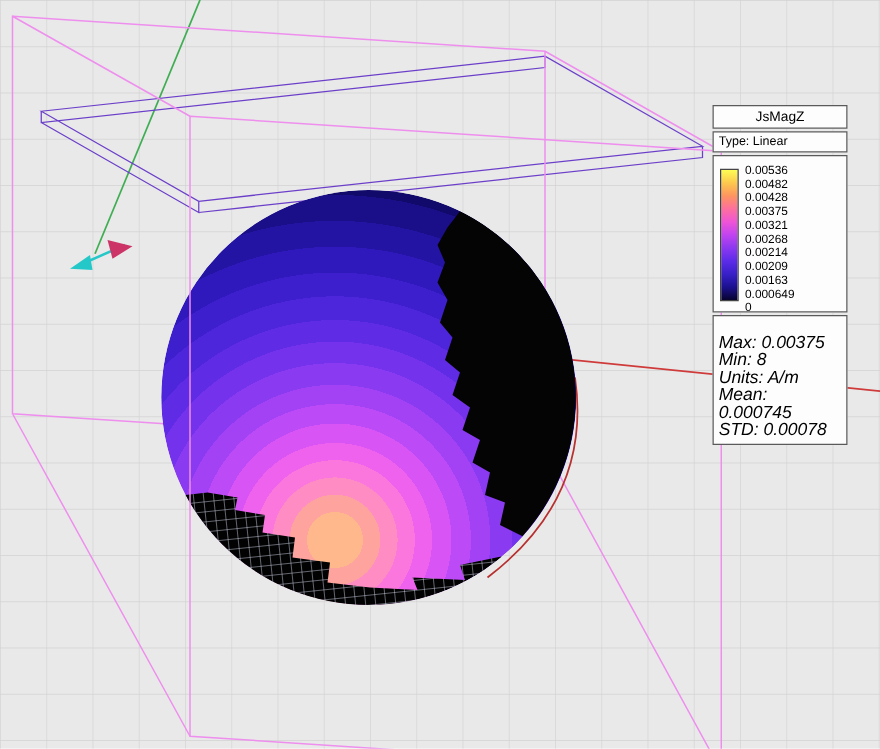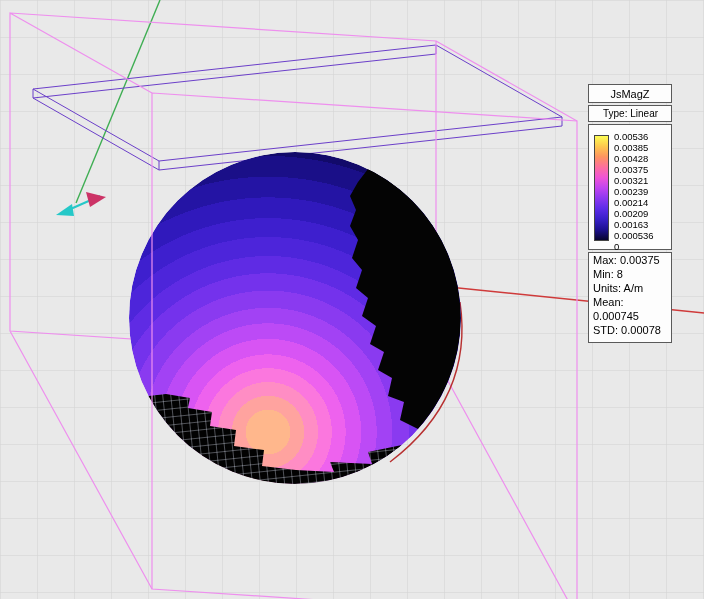--- a/index.html
+++ b/index.html
@@ -1,28 +1,28 @@
 <!DOCTYPE html>
 <html><head>
 <meta charset="utf-8">
 <style>
   html,body{margin:0;padding:0;background:#fff;}
   #stage{position:relative;width:704px;height:599px;overflow:hidden;
          font-family:"Liberation Sans",sans-serif;}
   #scene{position:absolute;left:0;top:0;}
   
-  #legend{position:absolute;left:588px;top:84px;width:84px;font-size:10.5px;color:#000;}
+  #legend{position:absolute;left:570px;top:84px;width:108px;font-size:10.5px;color:#000;}
   .lg-box{background:#fdfdfd;border:1px solid #5a5a5a;margin-bottom:2px;box-sizing:border-box;}
   .lg-title{height:19px;line-height:18px;text-align:center;font-size:11px;}
-  .lg-type{height:17px;line-height:16px;padding-left:14px;font-size:10px;}
+  .lg-type{height:17px;line-height:16px;padding-left:4px;font-size:10px;}
   .lg-scale{padding:6px 4px 6px 5px;display:flex;align-items:flex-start;}
   .lg-bar{width:13px;height:104px;margin-top:4px;border:1px solid #444;flex:0 0 auto;}
   .lg-ticks{display:flex;flex-direction:column;justify-content:space-between;
             height:112px;margin-left:5px;font-size:9.5px;}
-  .lg-stats{padding:0 4px 5px 4px;font-size:11px;line-height:14px;}
+  .lg-stats{padding:13px 4px 5px 4px;font-size:14px;line-height:14px;font-style:italic;}
 </style>
 </head>
 <body>
 
 <div id="stage">
 
   <svg id="scene" width="704" height="599" viewBox="0 0 704 599">
     <defs>
       <pattern id="grid" width="37" height="37" patternUnits="userSpaceOnUse">
         <path d="M37 0H0V37" fill="none" stroke-width="1" stroke="#d2d2d2"></path>
@@ -121,29 +121,29 @@
     </g>
   </svg>
 
   <div id="legend">
     <div class="lg-box lg-title">JsMagZ</div>
     <div class="lg-box lg-type">Type: Linear</div>
     <div class="lg-box lg-scale">
       <div class="lg-bar" style="background: linear-gradient(rgb(253, 253, 84), rgb(253, 200, 78), rgb(253, 148, 96), rgb(253, 111, 158), rgb(239, 84, 214), rgb(192, 68, 240), rgb(140, 56, 240), rgb(92, 44, 232), rgb(56, 32, 200), rgb(28, 16, 144), rgb(7, 4, 46));"></div>
       <div class="lg-ticks">
         <span>0.00536</span>
-        <span>0.00385</span>
+        <span>0.00482</span>
         <span>0.00428</span>
         <span>0.00375</span>
         <span>0.00321</span>
-        <span>0.00239</span>
+        <span>0.00268</span>
         <span>0.00214</span>
         <span>0.00209</span>
         <span>0.00163</span>
-        <span>0.000536</span>
+        <span>0.000649</span>
         <span>0</span>
       </div>
     </div>
     <div class="lg-box lg-stats">
       <div>Max: 0.00375</div>
       <div>Min: 8</div>
       <div>Units: A/m</div>
       <div>Mean: 0.000745</div>
       <div>STD: 0.00078</div>
     </div>

